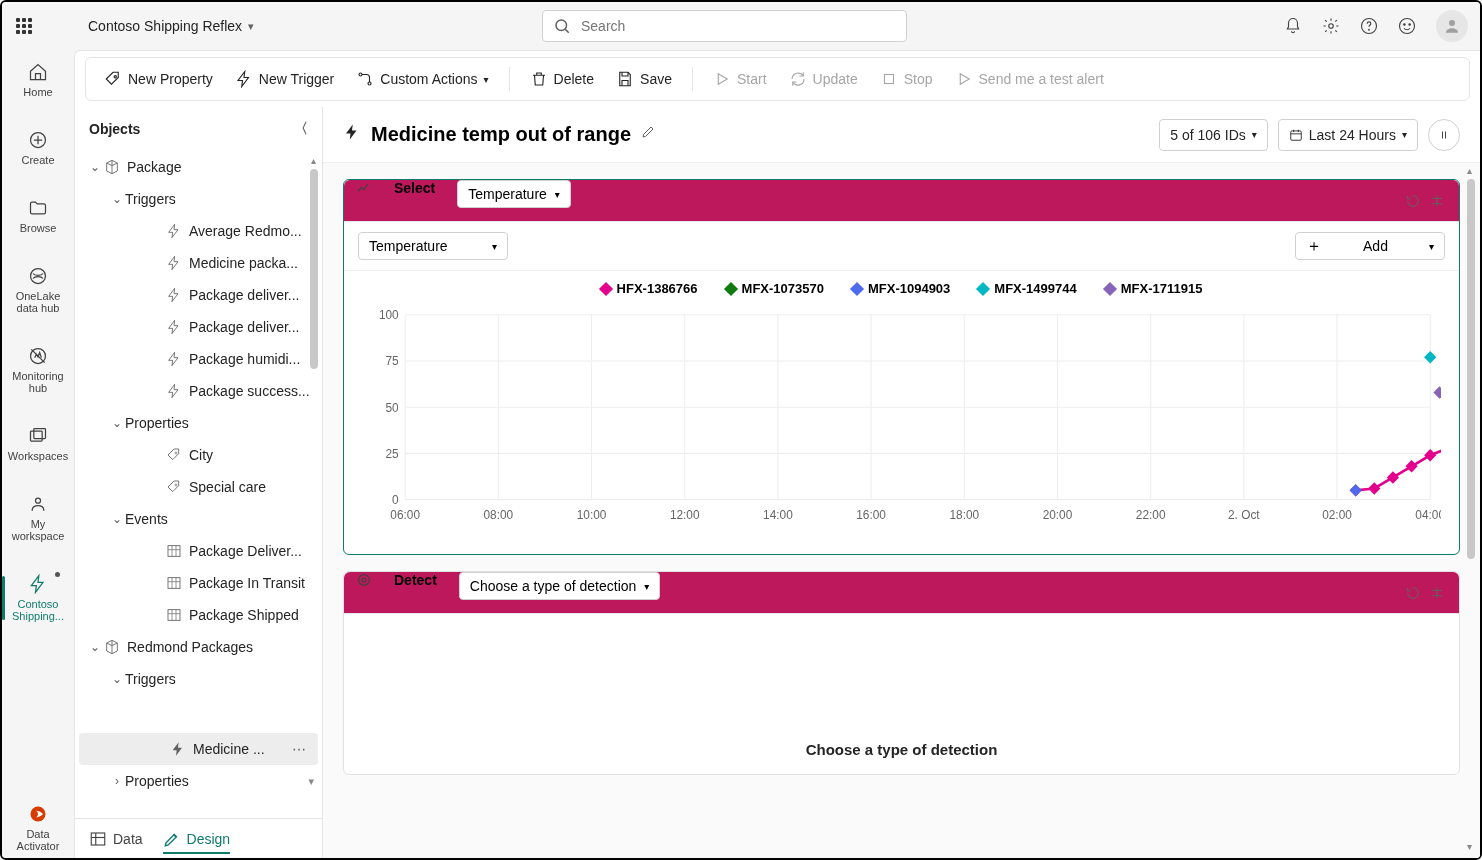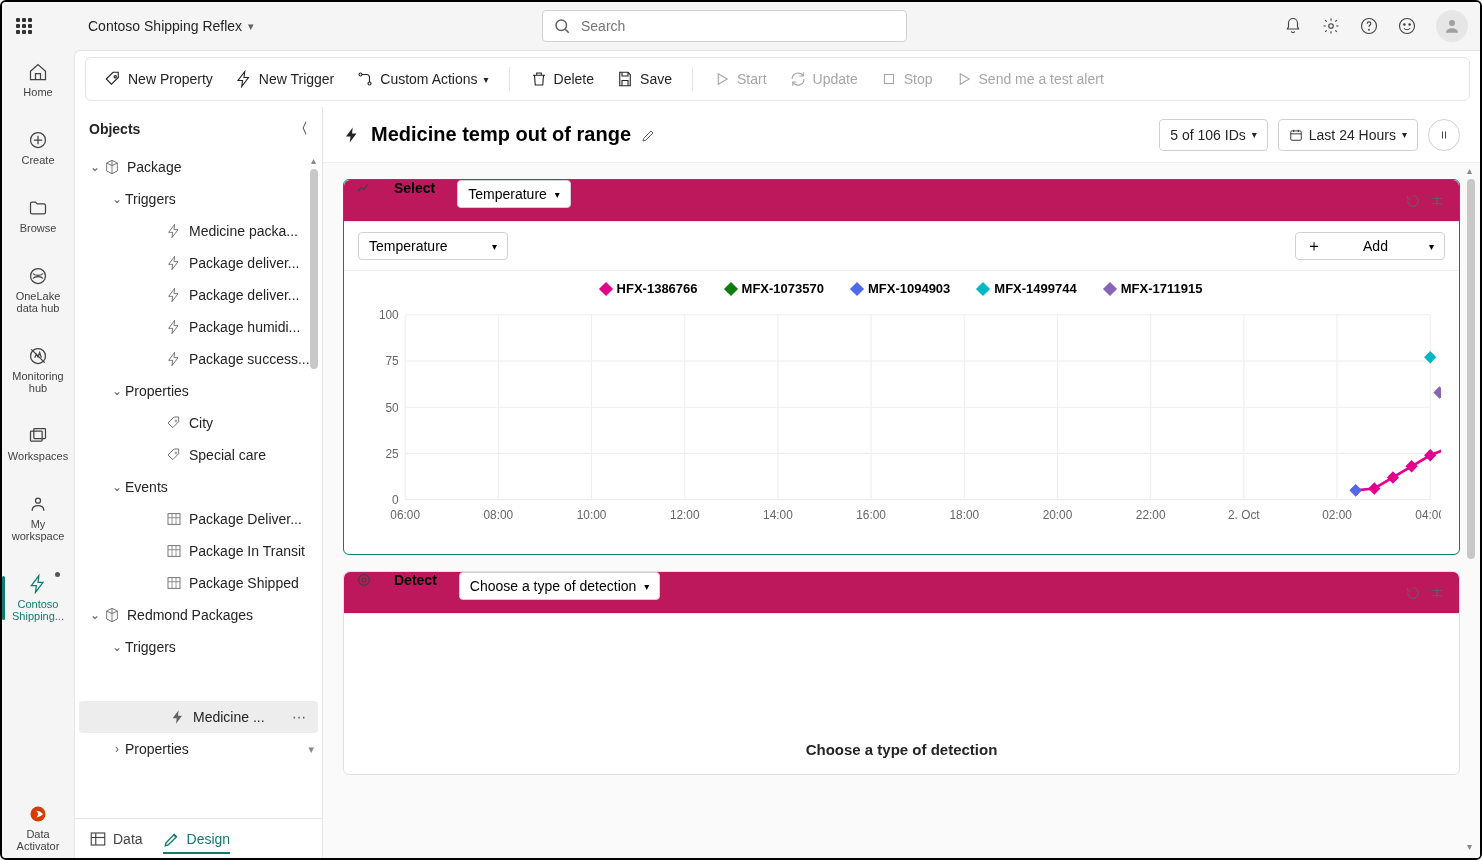--- a/index.html
+++ b/index.html
@@ -35,21 +35,21 @@
   .tnode.sel { background:#ededed; border-radius:4px; margin:0 4px;}
   .tnode .tlabel { overflow:hidden; text-overflow:ellipsis; flex:1;}
   .tnode .more { color:#616161; padding:0 4px;}
   .chev { width:16px; text-align:center; color:#616161; font-size:12px;}
   .ticon { width:18px; margin-right:6px; color:#616161; display:inline-flex; justify-content:center;}
   .objects-footer { height:40px; border-top:1px solid #e5e5e5; display:flex; align-items:center; gap:20px; padding:0 14px; font-size:14px;}
   .ftab { display:flex; align-items:center; gap:6px; cursor:pointer; color:#424242;}
   .ftab.act { color:#0f7b6c; font-weight:400; border-bottom:2px solid #0f7b6c; padding-bottom:4px; margin-bottom:-6px;}
   .main { flex:1; overflow-y:auto; position:relative; background:#fafafa;}
   .page-head { height:56px; display:flex; align-items:center; padding:0 20px; gap:14px; background:#fff; border-bottom:1px solid #eee;}
-  .page-title { font-size:20px; font-weight:600; display:flex; align-items:center; gap:10px;}
+  .page-title { font-size:20px; font-weight:600; display:flex; align-items:flex-start; gap:10px;}
   .pill { border:1px solid #d1d1d1; border-radius:4px; background:#fff; height:32px; display:flex; align-items:center; padding:0 10px; gap:6px; font-size:14px; cursor:pointer; color:#242424;}
   .circle-btn { width:32px; height:32px; border:1px solid #d1d1d1; border-radius:50%; display:flex; align-items:center; justify-content:center; cursor:pointer; background:#fff;}
   .card { margin:16px 20px; border:1px solid #0f7b6c; border-radius:6px; background:#fff;}
   .card.plain { border-color:#e0e0e0;}
   .card-head { height:42px; background:#be185d; border-bottom:1px solid #e5e5e5; display:flex; padding:0 12px; gap:22px; border-top-left-radius:6px; border-top-right-radius:6px;}
   .card-head .ttl { font-weight:600; font-size:14px;}
   .chip { border:1px solid #d1d1d1; background:#fff; border-radius:4px; height:28px; display:flex; align-items:center; padding:0 10px; gap:8px; font-size:14px; cursor:pointer;}
   .card-sub { padding:10px 14px; border-bottom:1px solid #eee; display:flex; align-items:center; gap:10px;}
   .card-sub .chip { width:150px; justify-content:space-between;}
   .add-btn { margin-left:auto; }
@@ -275,20 +275,29 @@
               <span class="ticon">
                 <svg width="16" height="16" viewBox="0 0 24 24">
                   <path d="M12 2l8 4v12l-8 4-8-4V6z M12 2v20 M4 6l8 4 8-4" fill="none" stroke="currentColor" stroke-width="1.3"></path>
                 </svg>
               </span>
               <span class="tlabel">Package</span>
             </div>
             <div class="tnode" style="padding-left: 34px;">
               <span class="chev">⌄</span>
               <span class="tlabel">Triggers</span>
+            </div>
+            <div class="tnode" style="padding-left: 74px;">
+              <span class="chev"></span>
+              <span class="ticon">
+                <svg width="16" height="16" viewBox="0 0 24 24">
+                  <path d="M13 2L4 14h6l-1 8 9-12h-6z" fill="none" stroke="currentColor" stroke-width="1.3"></path>
+                </svg>
+              </span>
+              <span class="tlabel">Average Redmo...</span>
             </div>
             <div class="tnode" style="padding-left: 74px;">
               <span class="chev"></span>
               <span class="ticon">
                 <svg width="16" height="16" viewBox="0 0 24 24">
                   <path d="M13 2L4 14h6l-1 8 9-12h-6z" fill="none" stroke="currentColor" stroke-width="1.3"></path>
                 </svg>
               </span>
               <span class="tlabel">Medicine packa...</span>
             </div>

